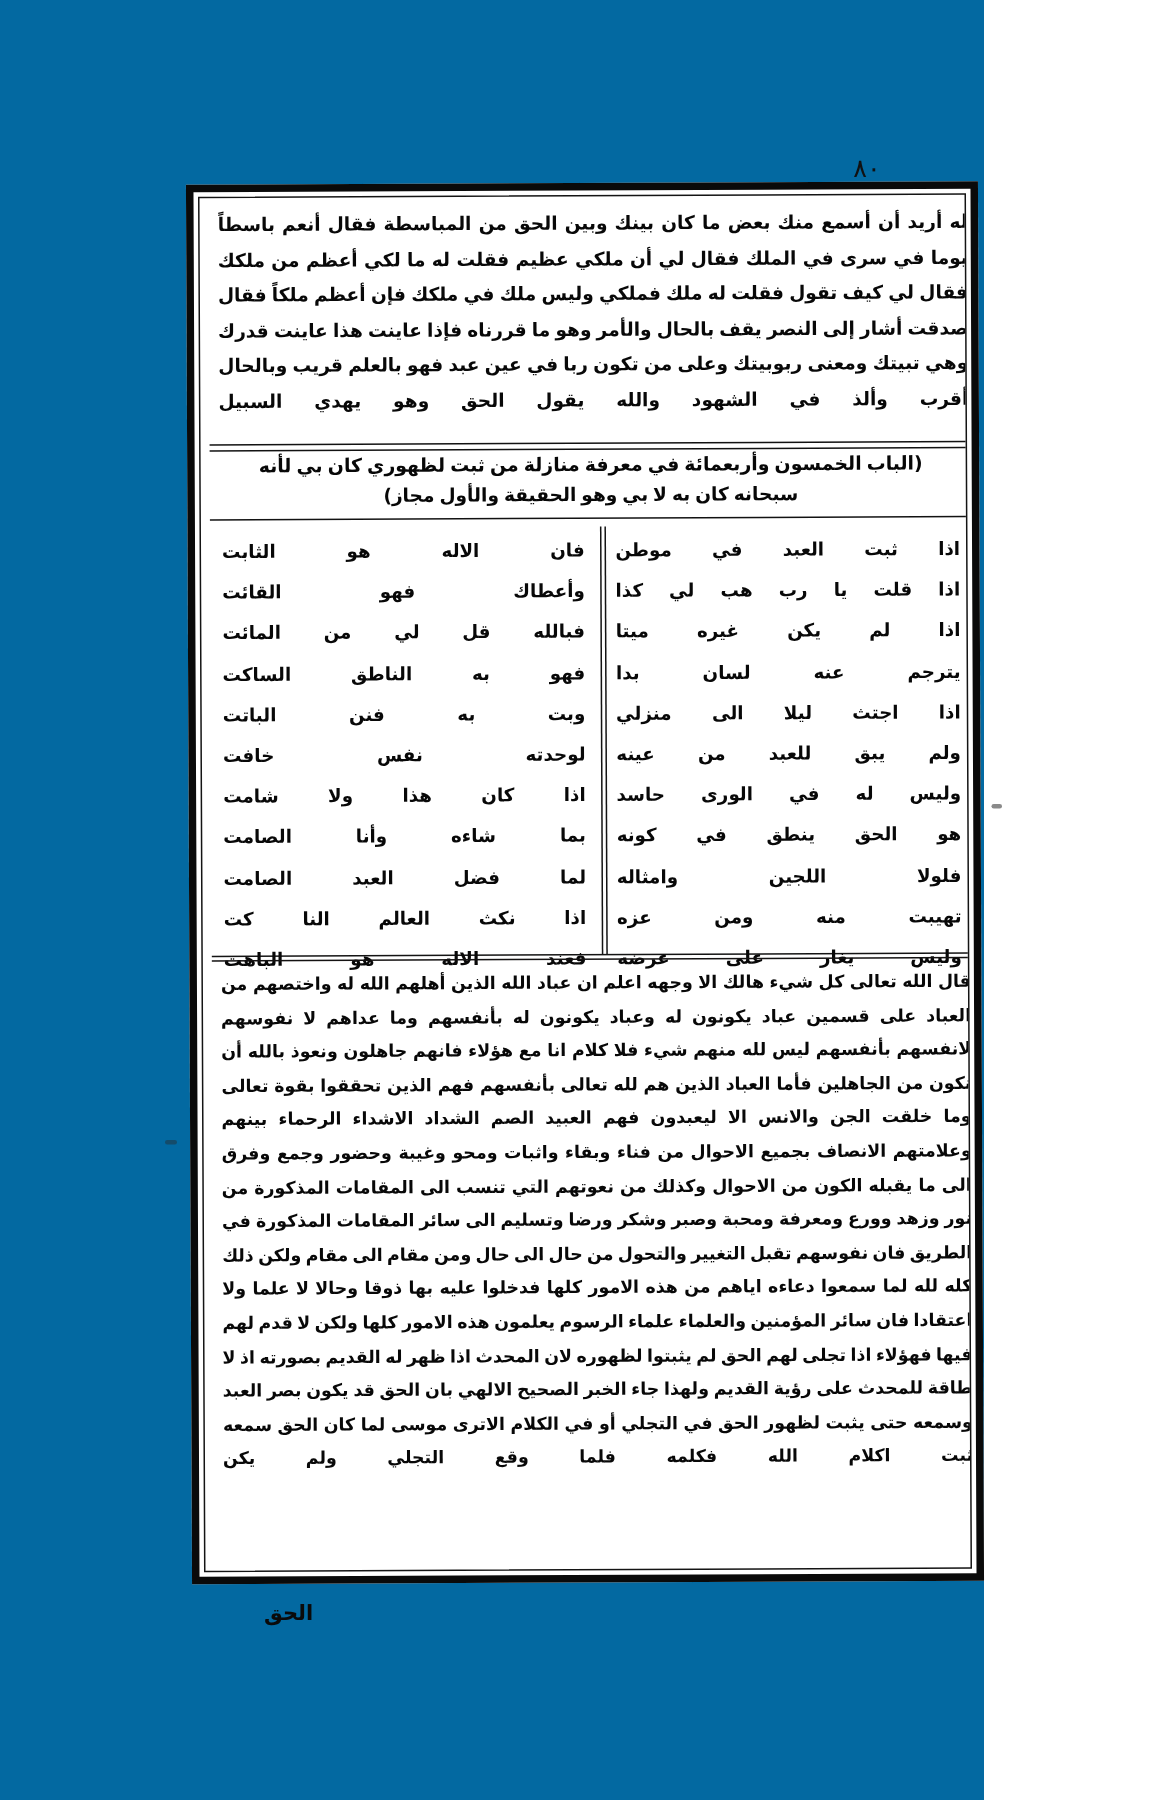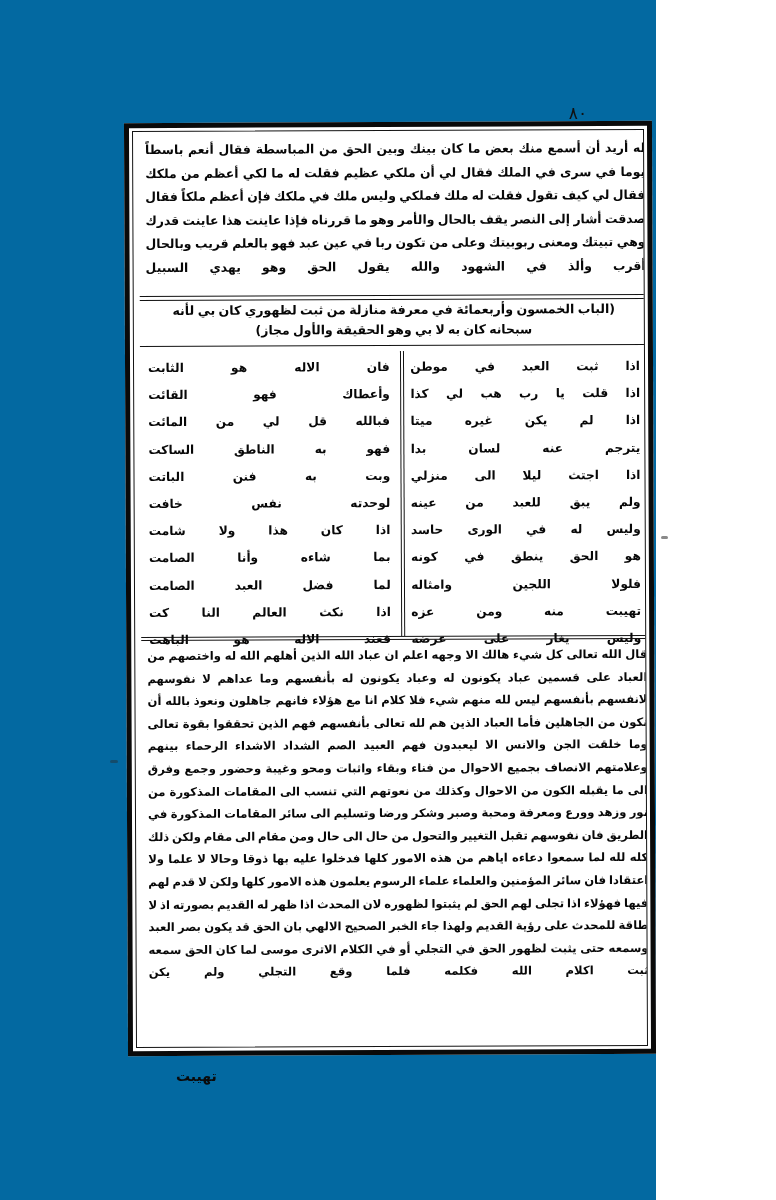--- a/index.html
+++ b/index.html
@@ -271,18 +271,18 @@
 
       </div>
 
       <div id="closing-rule"></div>
 
       <div id="closing-paragraph" class="ar">قال الله تعالى كل شيء هالك الا وجهه اعلم ان عباد الله الذين أهلهم الله له واختصهم من العباد على قسمين عباد يكونون له وعباد يكونون له بأنفسهم وما عداهم لا نفوسهم لانفسهم بأنفسهم ليس لله منهم شيء فلا كلام انا مع هؤلاء فانهم جاهلون ونعوذ بالله أن نكون من الجاهلين فأما العباد الذين هم لله تعالى بأنفسهم فهم الذين تحققوا بقوة تعالى وما خلقت الجن والانس الا ليعبدون فهم العبيد الصم الشداد الاشداء الرحماء بينهم وعلامتهم الانصاف بجميع الاحوال من فناء وبقاء واثبات ومحو وغيبة وحضور وجمع وفرق الى ما يقبله الكون من الاحوال وكذلك من نعوتهم التي تنسب الى المقامات المذكورة من نور وزهد وورع ومعرفة ومحبة وصبر وشكر ورضا وتسليم الى سائر المقامات المذكورة في الطريق فان نفوسهم تقبل التغيير والتحول من حال الى حال ومن مقام الى مقام ولكن ذلك كله لله لما سمعوا دعاءه اياهم من هذه الامور كلها فدخلوا عليه بها ذوقا وحالا لا علما ولا اعتقادا فان سائر المؤمنين والعلماء علماء الرسوم يعلمون هذه الامور كلها ولكن لا قدم لهم فيها فهؤلاء اذا تجلى لهم الحق لم يثبتوا لظهوره لان المحدث اذا ظهر له القديم بصورته اذ لا طاقة للمحدث على رؤية القديم ولهذا جاء الخبر الصحيح الالهي بان الحق قد يكون بصر العبد وسمعه حتى يثبت لظهور الحق في التجلي أو في الكلام الاترى موسى لما كان الحق سمعه ثبت اكلام الله فكلمه فلما وقع التجلي ولم يكن</div>
 
     </div>
   </div>
 
-  <div id="catchword">تهيبت</div>
+  <div id="catchword">الحق</div>
 
   <div class="scan-mark" id="scan-mark-right-edge"></div>
   <div class="scan-mark" id="scan-mark-left-edge"></div>
 
 </div>
 
 </body></html>

